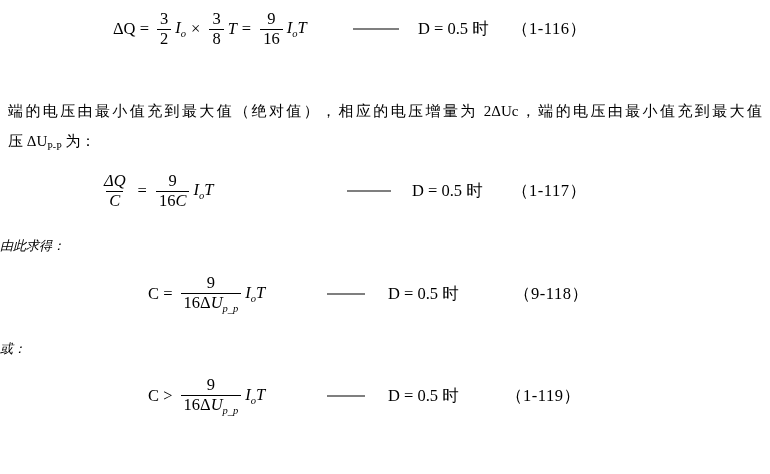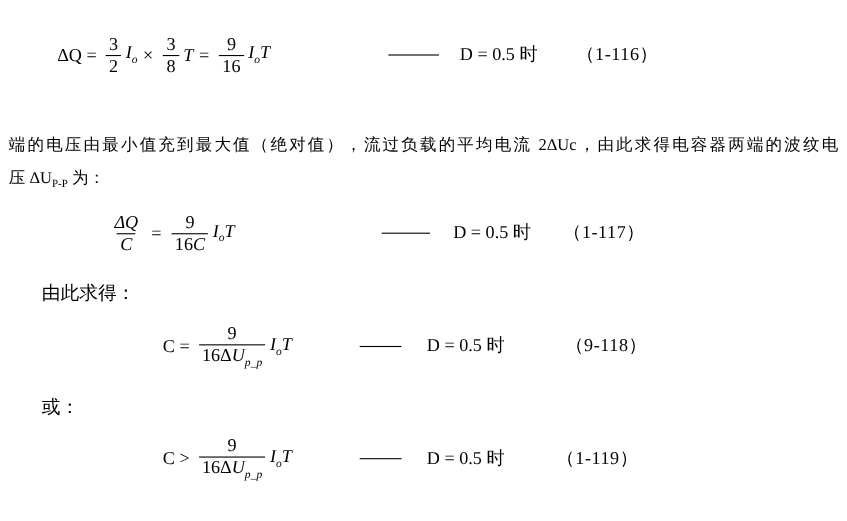--- a/index.html
+++ b/index.html
@@ -22,24 +22,24 @@
   .frac { display:inline-flex; flex-direction:column; align-items:center; margin:0 4px; }
   .frac .num, .frac .den { padding:0 3px; text-align:center; white-space:pre; }
   .frac .den { border-top:1px solid #000; }
   .eqsign { margin:0 5px; }
   .vg { white-space:pre; }
 
   .dash, .cond, .label { position:absolute; top:50%; transform:translateY(-50%); }
   .dash { height:0; border-top:1.5px solid #000; }
   .label { letter-spacing:0.5px; }
 
-  #eq116 { margin-top:27px; height:46px; padding-left:52px; }
+  #eq116 { margin-top:6px; height:46px; padding-left:113px; }
   #eq116 .dash { left:353px; width:46px; }
   #eq116 .cond { left:418px; }
-  #eq116 .label { left:524px;text-align:center; }
+  #eq116 .label { left:512px;text-align:center; }
 
   #eq117 { margin-top:12px; height:46px; padding-left:97px; }
   #eq117 .dash { left:347px; width:44px; }
   #eq117 .cond { left:412px; }
   #eq117 .label { left:512px; }
 
   #eq118 { margin-top:5px;  height:56px; padding-left:148px; }
   #eq118 .dash { left:327px; width:38px; }
   #eq118 .cond { left:388px; }
   #eq118 .label { left:514px; }
@@ -48,21 +48,21 @@
   #eq119 .dash { left:327px; width:38px; }
   #eq119 .cond { left:388px; }
   #eq119 .label { left:506px; }
 
   
   .para { margin-top:44px; padding:0 8px; font-size:15px; line-height:30px; }
   .jline { text-align:justify; text-align-last:justify; }
   .indent { text-indent:30px; }
   .para sub { font-size:10px; }
 
-  .lead { padding-left:38px; font-size:17px; line-height:30px; }
+  .lead { font-size:13px; line-height:30px;font-style:italic; }
   #derive { margin-top:17px; }
   #or { margin-top:12px; }
 </style>
 </head>
 <body>
 
 <div class="page">
 
   <div class="eqrow" id="eq116">
     <span class="t">ΔQ = </span>
@@ -81,21 +81,21 @@
       <span class="num">9</span>
       <span class="den">16</span>
     </span>
     <span class="vg"><span class="it">I</span><sub class="it">o</sub><span class="it">T</span></span>
     <span class="dash"></span>
     <span class="cond">D = 0.5 时</span>
     <span class="label">（1-116）</span>
   </div>
 
   <div class="para">
-    <div class="jline">端的电压由最小值充到最大值（绝对值），流过负载的平均电流 2ΔUc，由此求得电容器两端的波纹电</div>
+    <div class="jline">端的电压由最小值充到最大值（绝对值），相应的电压增量为 2ΔUc，端的电压由最小值充到最大值</div>
     <div><span>压 ΔU</span><sub>P-P</sub><span> 为：</span></div>
   </div>
 
   <div class="eqrow" id="eq117">
     <span class="frac">
       <span class="num it">ΔQ</span>
       <span class="den it">C</span>
     </span>
     <span class="t eqsign">=</span>
     <span class="frac">

